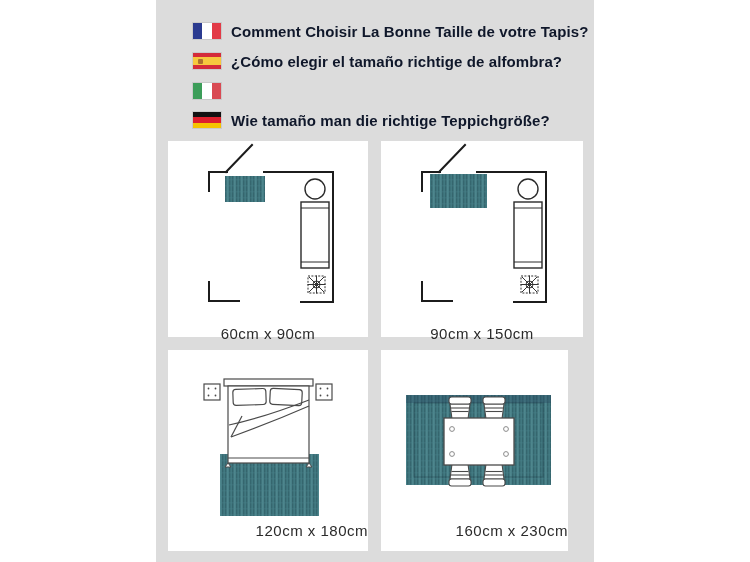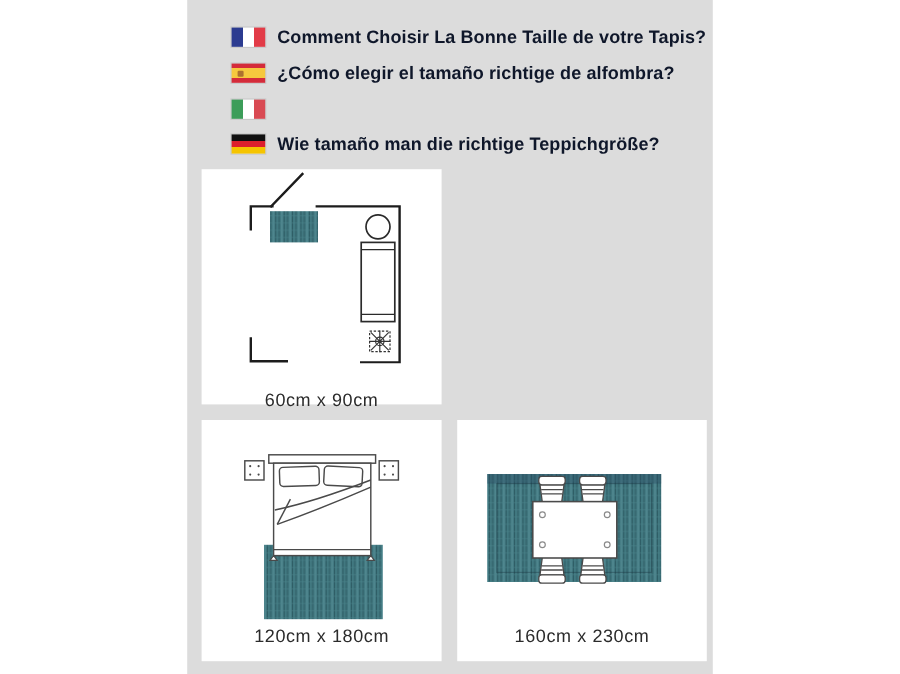--- a/index.html
+++ b/index.html
@@ -31,28 +31,28 @@
   .flag.germany{background:linear-gradient(to bottom,#111111 0 33.3%,#dd1f2d 33.3% 66.6%,#f5c400 66.6% 100%);}
   .hrow .htext{
     font-size:15px;font-weight:bold;color:#0f172a;white-space:nowrap;
     letter-spacing:0.1px;
   }
   
   .card{position:absolute;background:#ffffff;}
   .card1{left:12px;top:141px;width:200px;height:196px;}
   .card2{left:225px;top:141px;width:202px;height:196px;}
   .card3{left:12px;top:350px;width:200px;height:201px;}
-  .card4{left:225px;top:350px;width:208px;height:201px;}
+  .card4{left:225px;top:350px;width:187px;height:201px;}
   .card svg{position:absolute;left:0;top:0;}
   .size-label{
     position:absolute;left:0;width:100%;text-align:center;
     font-size:15px;color:#2b2b2b;letter-spacing:0.5px;
   }
   .card1 .size-label,.card2 .size-label{top:152px;margin-top:32px;}
-  .card3 .size-label,.card4 .size-label{top:172px;}
+  .card3 .size-label,.card4 .size-label{top:172px;text-align:right;}
 </style>
 </head>
 <body>
 
 <svg width="0" height="0" style="position:absolute" aria-hidden="true">
   <defs>
     <pattern id="rugTex" width="7" height="6" patternUnits="userSpaceOnUse">
       <rect width="7" height="6" fill="#417880"></rect>
       <rect x="1" y="0" width="1.2" height="6" fill="#35666e"></rect>
       <rect x="3.4" y="0" width="0.9" height="6" fill="#578f96"></rect>
@@ -99,20 +99,43 @@
       </g>
       <g stroke="#333333" stroke-width="1" fill="none">
         <rect x="140" y="135" width="17" height="17" stroke-dasharray="2 1.4"></rect>
         <path d="M141,136 L156,151 M156,136 L141,151 M148.5,134.5 V152.5 M139.5,143.5 H157.5"></path>
         <circle cx="148.5" cy="143.5" r="3.5"></circle>
       </g>
     </svg>
     <div class="size-label">60cm x 90cm</div>
   </div>
 
+  <div class="card card2">
+    <svg width="202" height="162" viewBox="0 0 202 162">
+      <g stroke="#1c1c1c" stroke-width="2" fill="none" stroke-linecap="square">
+        <path d="M41,50 V31 H59"></path>
+        <path d="M58,31 L84,4"></path>
+        <path d="M96,31 H165 V161 H133"></path>
+        <path d="M41,141 V160 H71"></path>
+      </g>
+      <rect x="49" y="33" width="57" height="34" fill="url(#rugTex)"></rect>
+      <circle cx="147" cy="48" r="10" fill="#ffffff" stroke="#2a2a2a" stroke-width="1.4"></circle>
+      <g>
+        <rect x="133" y="61" width="28" height="66" fill="#ffffff" stroke="#2a2a2a" stroke-width="1.4"></rect>
+        <line x1="133" y1="67" x2="161" y2="67" stroke="#2a2a2a" stroke-width="1"></line>
+        <line x1="133" y1="121" x2="161" y2="121" stroke="#2a2a2a" stroke-width="1"></line>
+      </g>
+      <g stroke="#333333" stroke-width="1" fill="none">
+        <rect x="140" y="135" width="17" height="17" stroke-dasharray="2 1.4"></rect>
+        <path d="M141,136 L156,151 M156,136 L141,151 M148.5,134.5 V152.5 M139.5,143.5 H157.5"></path>
+        <circle cx="148.5" cy="143.5" r="3.5"></circle>
+      </g>
+    </svg>
+    <div class="size-label">90cm x 150cm</div>
+  </div>
 
   <div class="card card3">
     <svg width="200" height="170" viewBox="0 0 200 170">
       <rect x="52" y="104" width="99" height="62" fill="url(#rugTex)"></rect>
       <g>
         <rect x="36" y="34" width="16" height="16" fill="#ffffff" stroke="#4a4a4a" stroke-width="1.2"></rect>
         <circle cx="40.5" cy="38.5" r="0.9" fill="#4a4a4a"></circle>
           <circle cx="47.5" cy="38.5" r="0.9" fill="#4a4a4a"></circle>
         <circle cx="40.5" cy="45.5" r="0.9" fill="#4a4a4a"></circle>
           <circle cx="47.5" cy="45.5" r="0.9" fill="#4a4a4a"></circle>

